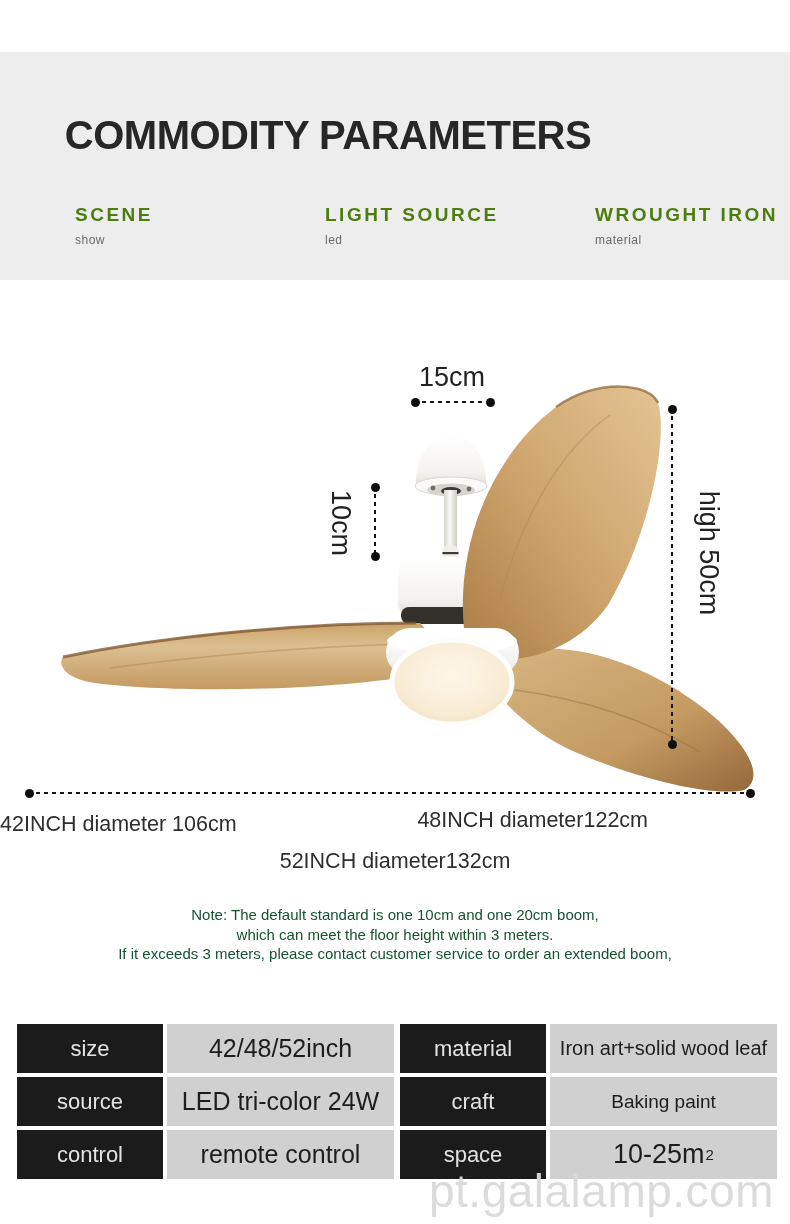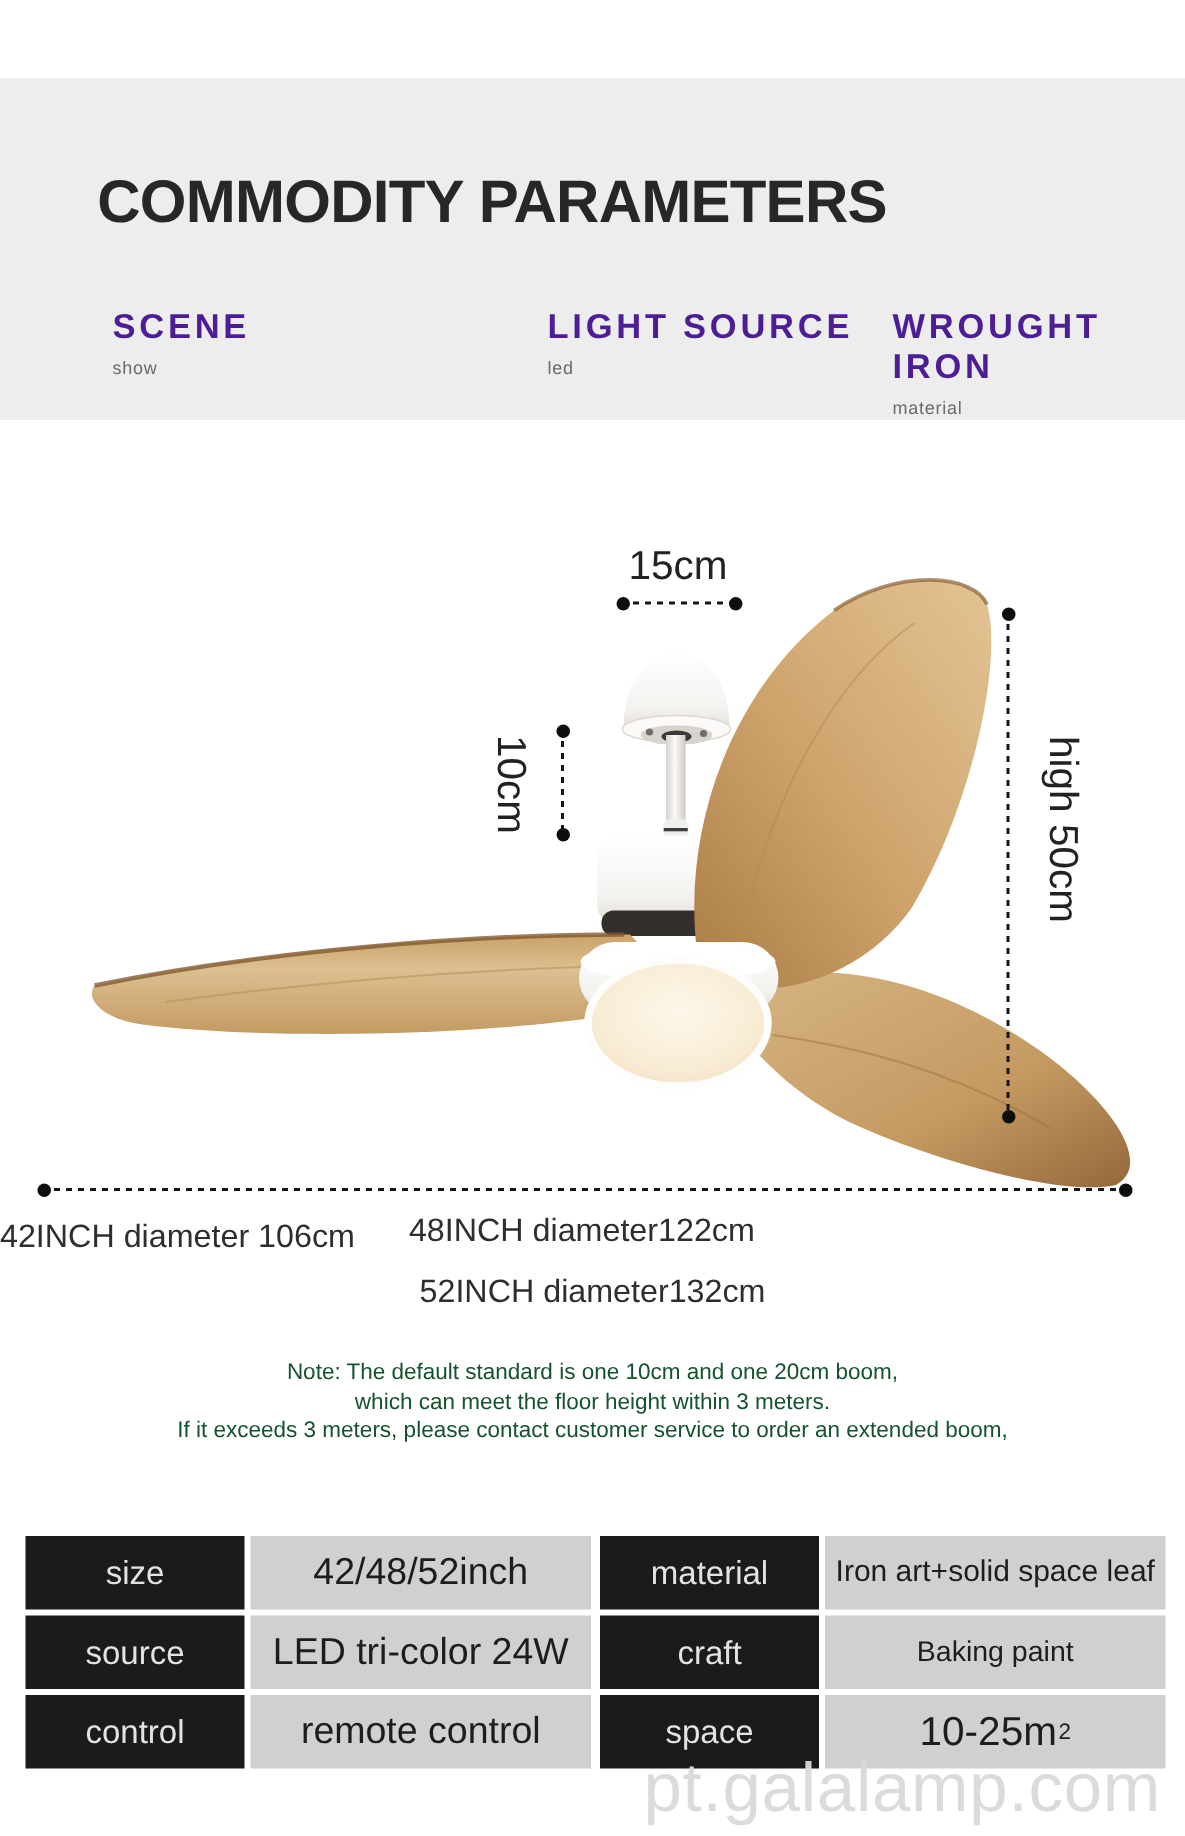--- a/index.html
+++ b/index.html
@@ -10,41 +10,41 @@
   }
   
   .band{position:absolute;left:0;top:52px;width:790px;height:228px;background:#ededed;}
   .title{
     position:absolute;left:0;top:61px;width:656px;margin:0;
     text-align:center;font-size:40px;font-weight:700;color:#272727;
     letter-spacing:-0.5px;line-height:44px;
   }
   .feature{position:absolute;top:152px;}
   .feature.f0{left:75px;}
-  .feature.f1{left:325px;margin-left:40px;}
+  .feature.f1{left:325px;}
   .feature.f2{left:595px;}
-  .feature-title{font-size:23px;font-weight:700;color:#4c1d95;letter-spacing:2.5px;}
+  .feature-title{font-size:19px;font-weight:700;color:#4d7c0f;letter-spacing:2.5px;}
   .feature-sub{font-size:12px;color:#6a6a6a;margin-top:7px;letter-spacing:0.5px;}
   
   .fan-svg{position:absolute;left:0;top:350px;width:790px;height:460px;}
   
   .dim-label{position:absolute;font-size:27px;color:#222;text-align:center;line-height:30px;}
   .dim-label.rot{transform:rotate(90deg);}
   .dim-line-h{position:absolute;height:2px;
     background:repeating-linear-gradient(90deg,#161616 0 4px,transparent 4px 8px);}
   .dim-line-v{position:absolute;width:2px;
     background:repeating-linear-gradient(180deg,#161616 0 4px,transparent 4px 8px);}
   .dot{position:absolute;width:9px;height:9px;border-radius:50%;background:#0e0e0e;}
   .dim-line-h .dot.l{left:-3px;top:-3.5px;}
   .dim-line-h .dot.r{right:-3px;top:-3.5px;}
   .dim-line-v .dot.t{top:-3px;left:-3.5px;}
   .dim-line-v .dot.b{bottom:-3px;left:-3.5px;}
   
   .diam-row1{position:absolute;left:0;top:812px;width:648px;display:flex;
-    justify-content:flex-start;gap:36px;font-size:21.5px;color:#2e2e2e;}
+    justify-content:space-between;gap:36px;font-size:21.5px;color:#2e2e2e;}
   .diam-row1 .raised{position:relative;top:-4px;}
   .diam-row2{position:absolute;left:0;top:849px;width:790px;text-align:center;
     font-size:21.5px;color:#2e2e2e;}
   
   .note{position:absolute;left:0;top:905px;width:790px;text-align:center;
     font-size:15px;line-height:19.5px;color:#14532d;}
   
   .spec{position:absolute;top:1024px;display:grid;grid-template-columns:146px 227px;
     grid-auto-rows:49px;gap:4px;}
   .spec.left{left:17px;}
@@ -202,21 +202,21 @@
     <div class="cell k">size</div>
     <div class="cell v">42/48/52inch</div>
     <div class="cell k">source</div>
     <div class="cell v">LED tri-color 24W</div>
     <div class="cell k">control</div>
     <div class="cell v">remote control</div>
   </div>
 
   <div class="spec right">
     <div class="cell k">material</div>
-    <div class="cell v sm">Iron art+solid space leaf</div>
+    <div class="cell v sm">Iron art+solid wood leaf</div>
     <div class="cell k">craft</div>
     <div class="cell v xs">Baking paint</div>
     <div class="cell k">space</div>
     <div class="cell v lg">
       <span>10-25m</span>
         <sup>2</sup>
     </div>
   </div>
 
   <div class="watermark">pt.galalamp.com</div>

